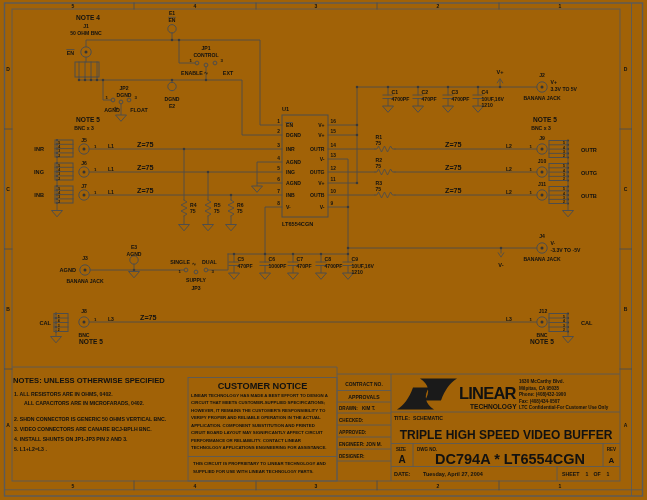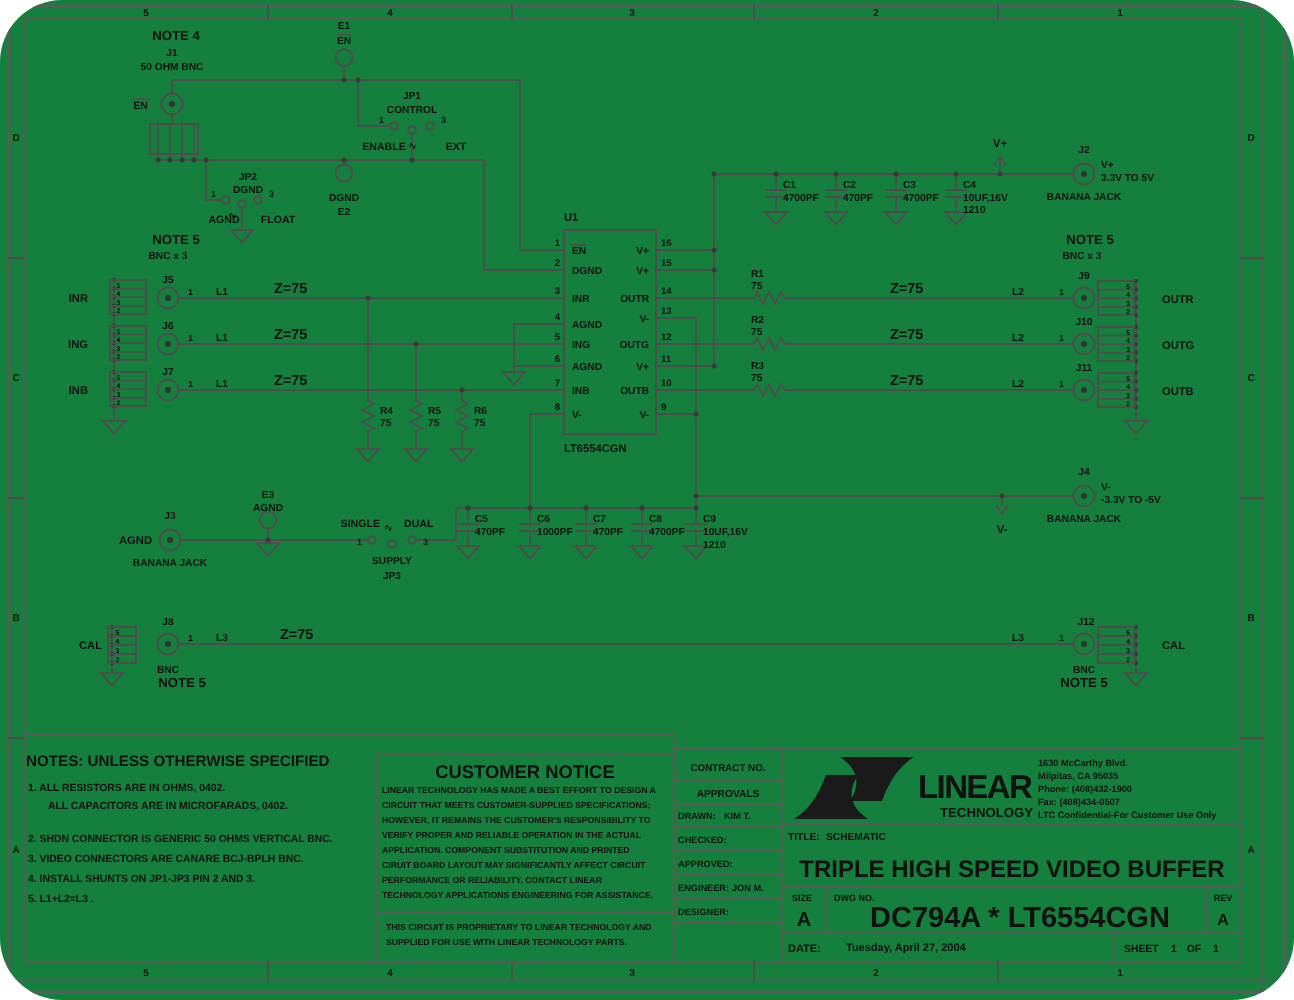--- a/index.html
+++ b/index.html
@@ -1,16 +1,16 @@
 <!DOCTYPE html>
 <html><head>
 <meta charset="utf-8">
 <style>
   html,body{margin:0;padding:0;background:#fff;}
-  #sheet{position:relative;width:647px;height:500px;background:#15803d;overflow:hidden;border-radius:31px;}
+  #sheet{position:relative;width:647px;height:500px;background:#a16207;overflow:hidden;}
   svg{display:block}
   .t{font-family:"Liberation Sans","DejaVu Sans",sans-serif;font-weight:bold;fill:#111;}
   .mid{text-anchor:middle}.end{text-anchor:end}
   .w{stroke:#4d4d4d;stroke-width:0.9;fill:none;stroke-linecap:square}
   .frame{stroke:#5a5a5a;fill:none}
   .dot{fill:#3a3a3a;stroke:none}
   .sym{stroke:#4d4d4d;stroke-width:1;fill:none}
   .fillb{fill:#333;stroke:none}
 </style>
 </head>

